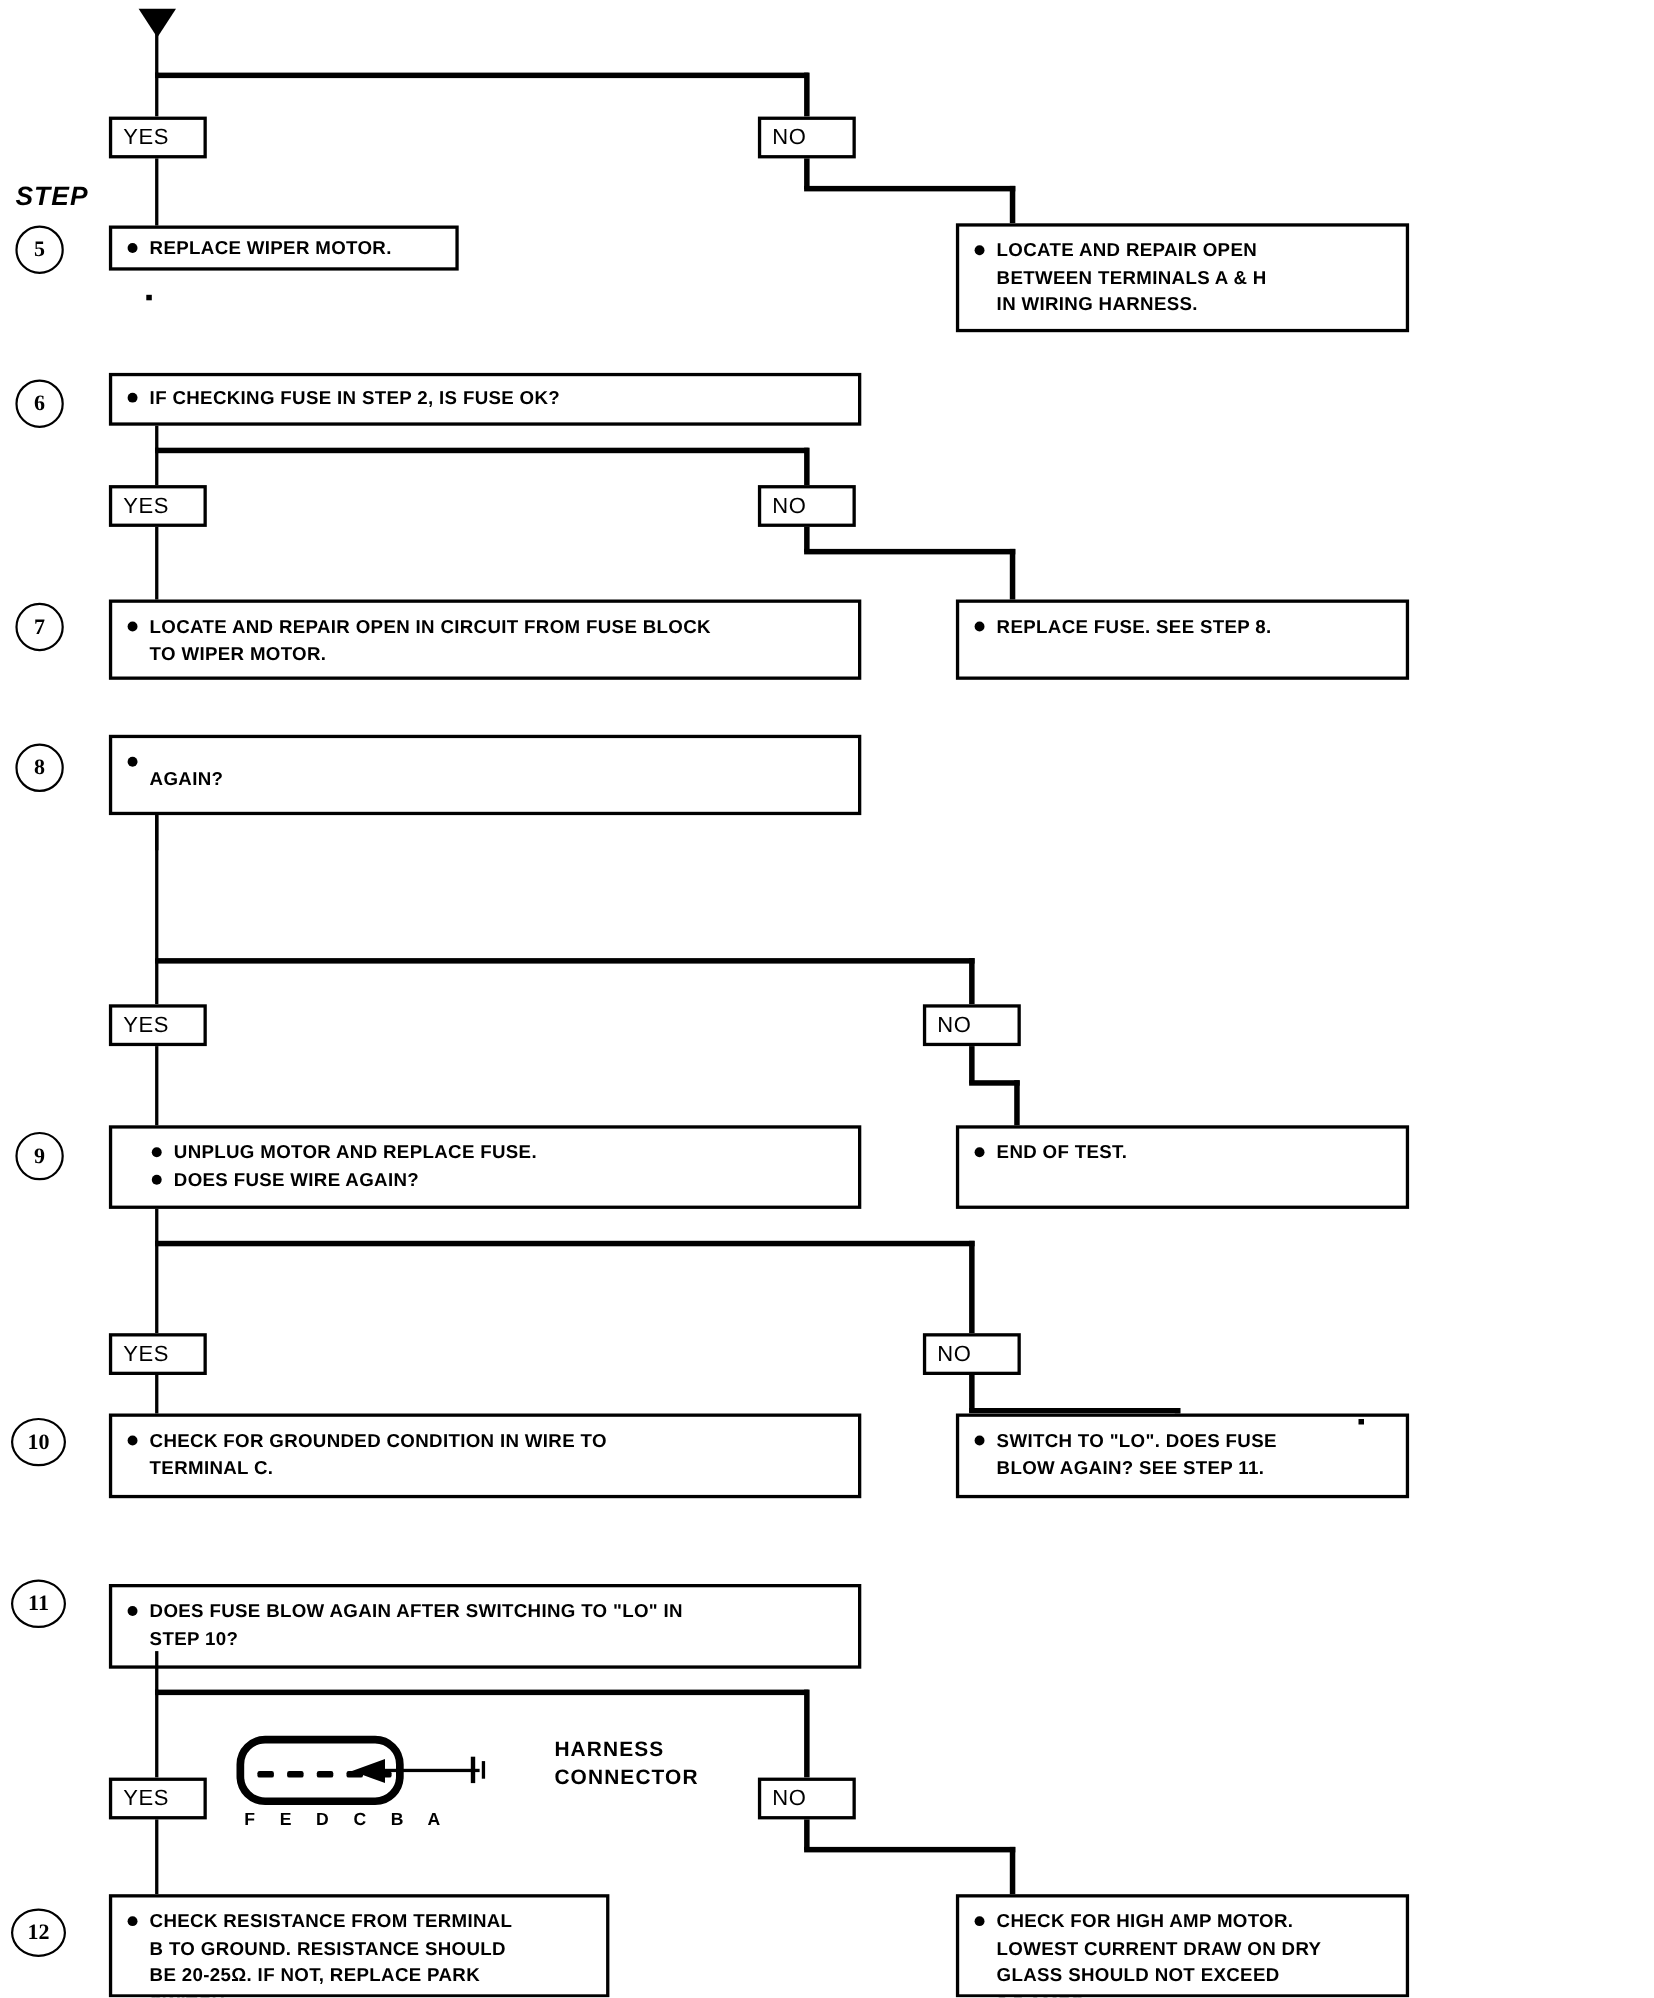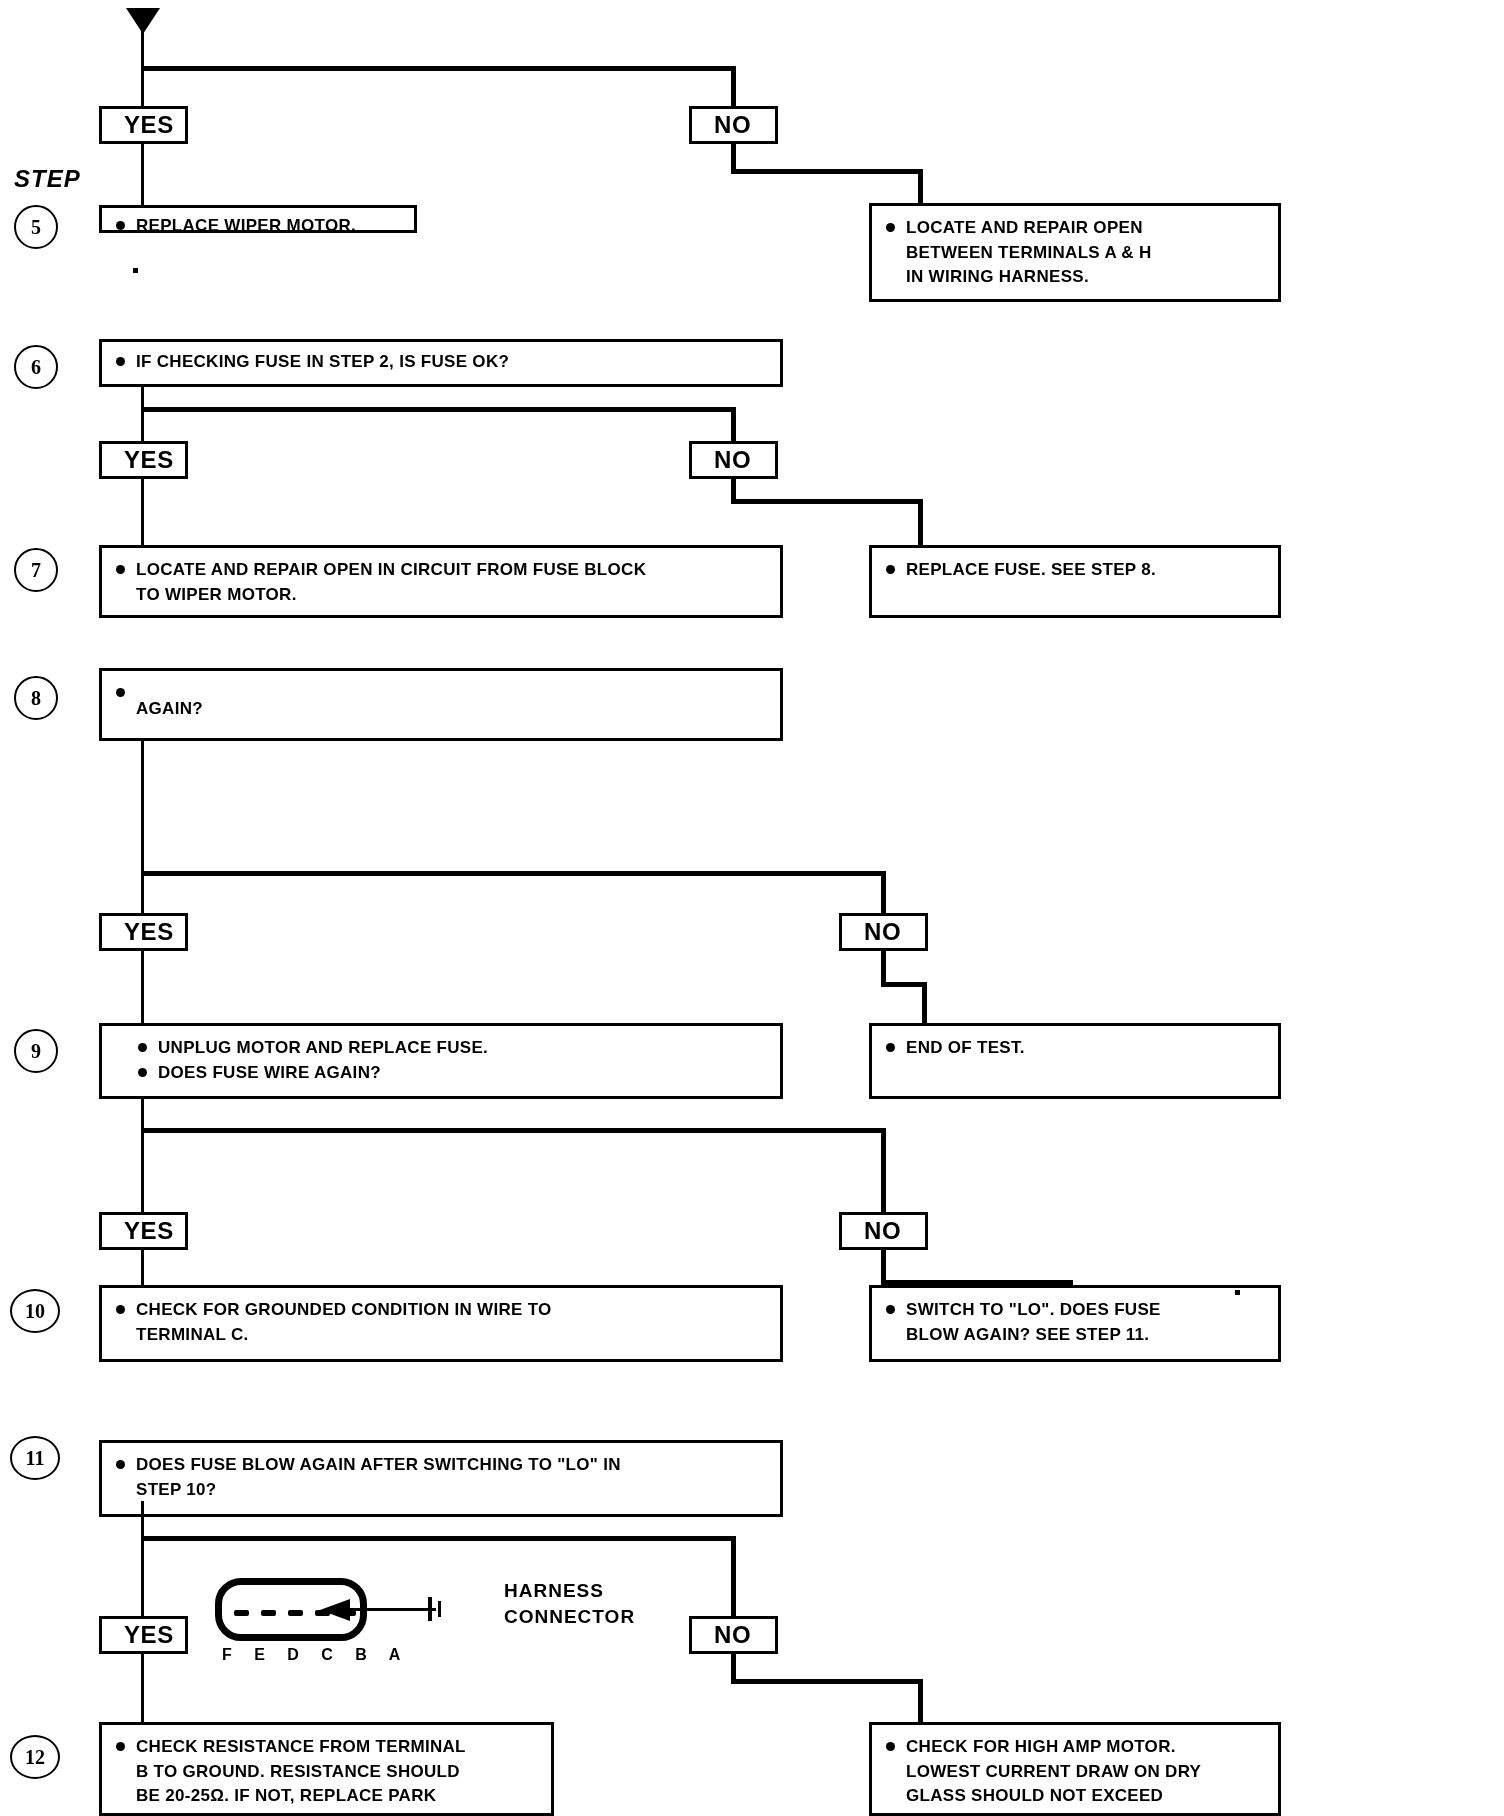--- a/index.html
+++ b/index.html
@@ -48,24 +48,24 @@
   .yn-box {
     position: absolute;
     border: 3px solid #000000;
     background: #ffffff;
     display: flex;
     align-items: center;
     box-sizing: border-box;
     height: 38px;
   }
   .yn-box span {
-    font-size: 24px;
-    font-weight: bold;
+    font-size: 20px;
+    font-weight: normal;
     letter-spacing: 0.6px;
-    padding-left: 22px;
+    padding-left: 10px;
     line-height: 1;
   }
 
   
   .node-box {
     position: absolute;
     border: 3px solid #000000;
     background: #ffffff;
     box-sizing: border-box;
     padding: 10px 10px 10px 14px;
@@ -203,21 +203,21 @@
   </div>
 
   <div class="line-thin-v" style="left:141px; top:144px; height:64px;"></div>
 
   <div class="line-v" style="left:731px; top:144px; height:28px;"></div>
   <div class="line-h" style="left:731px; top:169px; width:192px;"></div>
   <div class="line-v" style="left:918px; top:169px; height:34px;"></div>
 
   <div class="step-num" style="left:14px; top:205px;">5</div>
 
-  <div class="node-box" style="left:99px; top:205px; width:318px; height:28px; padding-top:6px;">
+  <div class="node-box" style="left:99px; top:205px; width:318px; height:41px; padding-top:6px;">
     <div class="node-line">
       <span class="bullet"></span>
       <span class="node-text">REPLACE WIPER MOTOR.</span>
     </div>
   </div>
 
   <div class="node-box" style="left:869px; top:203px; width:412px; height:99px;">
     <div class="node-line">
       <span class="bullet"></span>
       <span class="node-text">LOCATE AND REPAIR OPEN</span>

